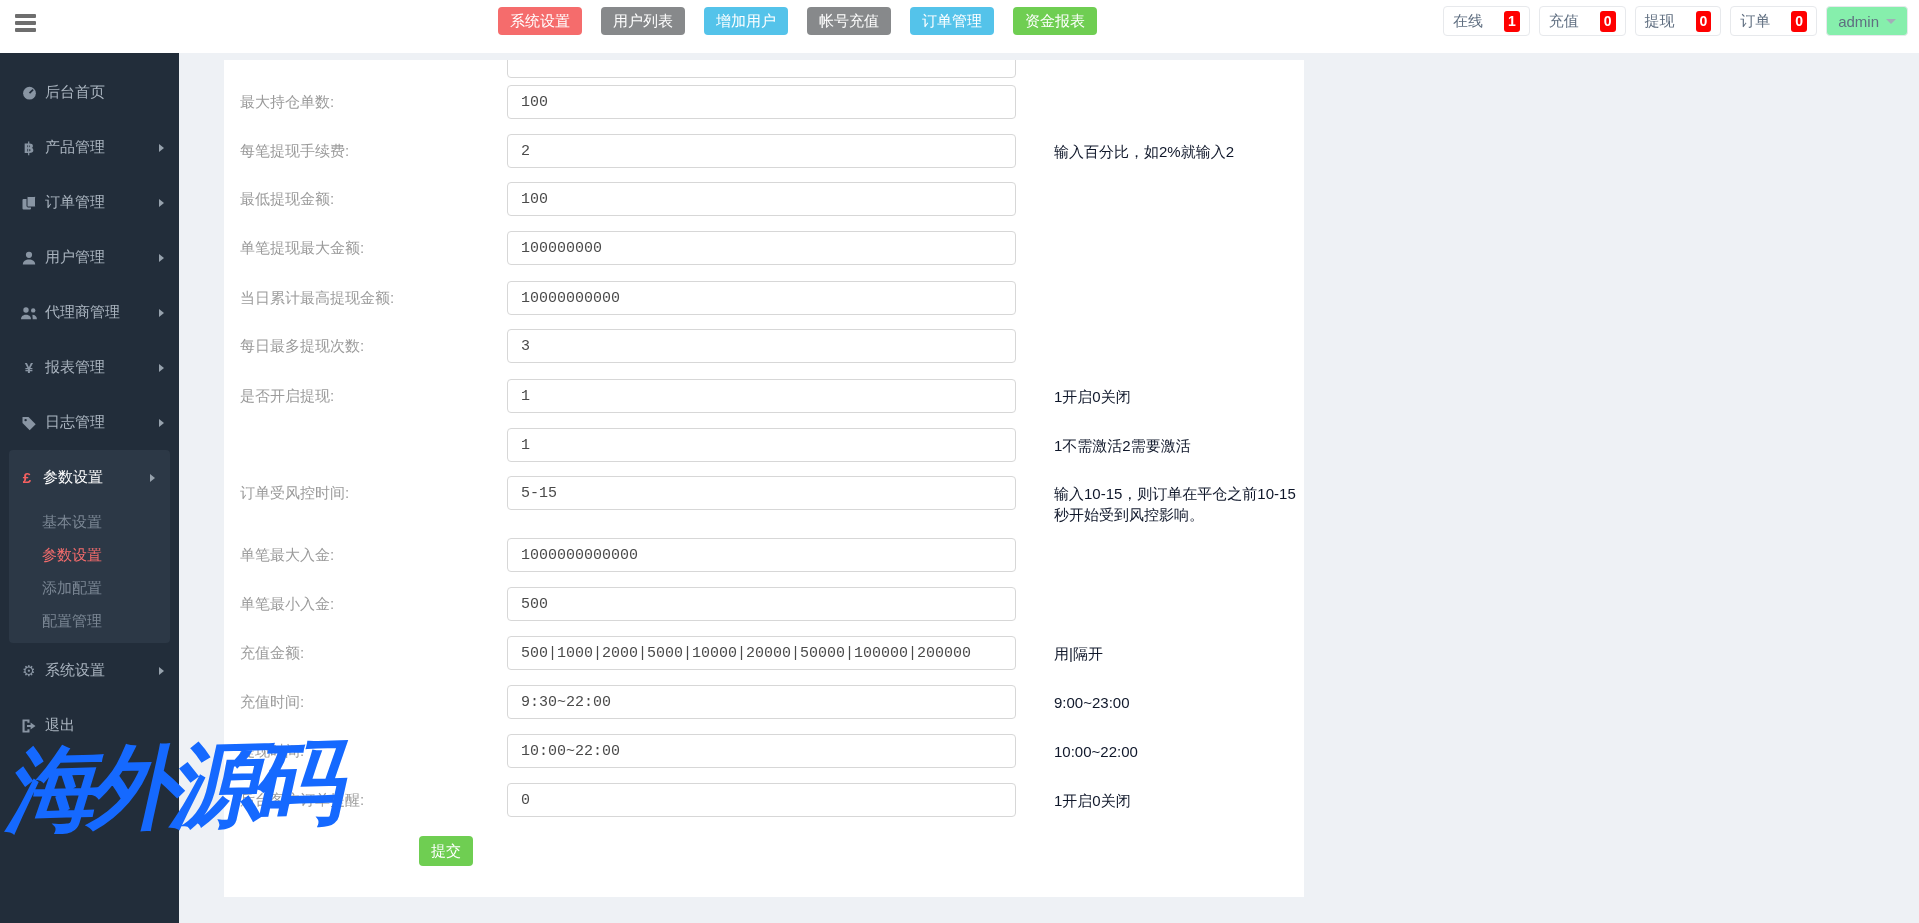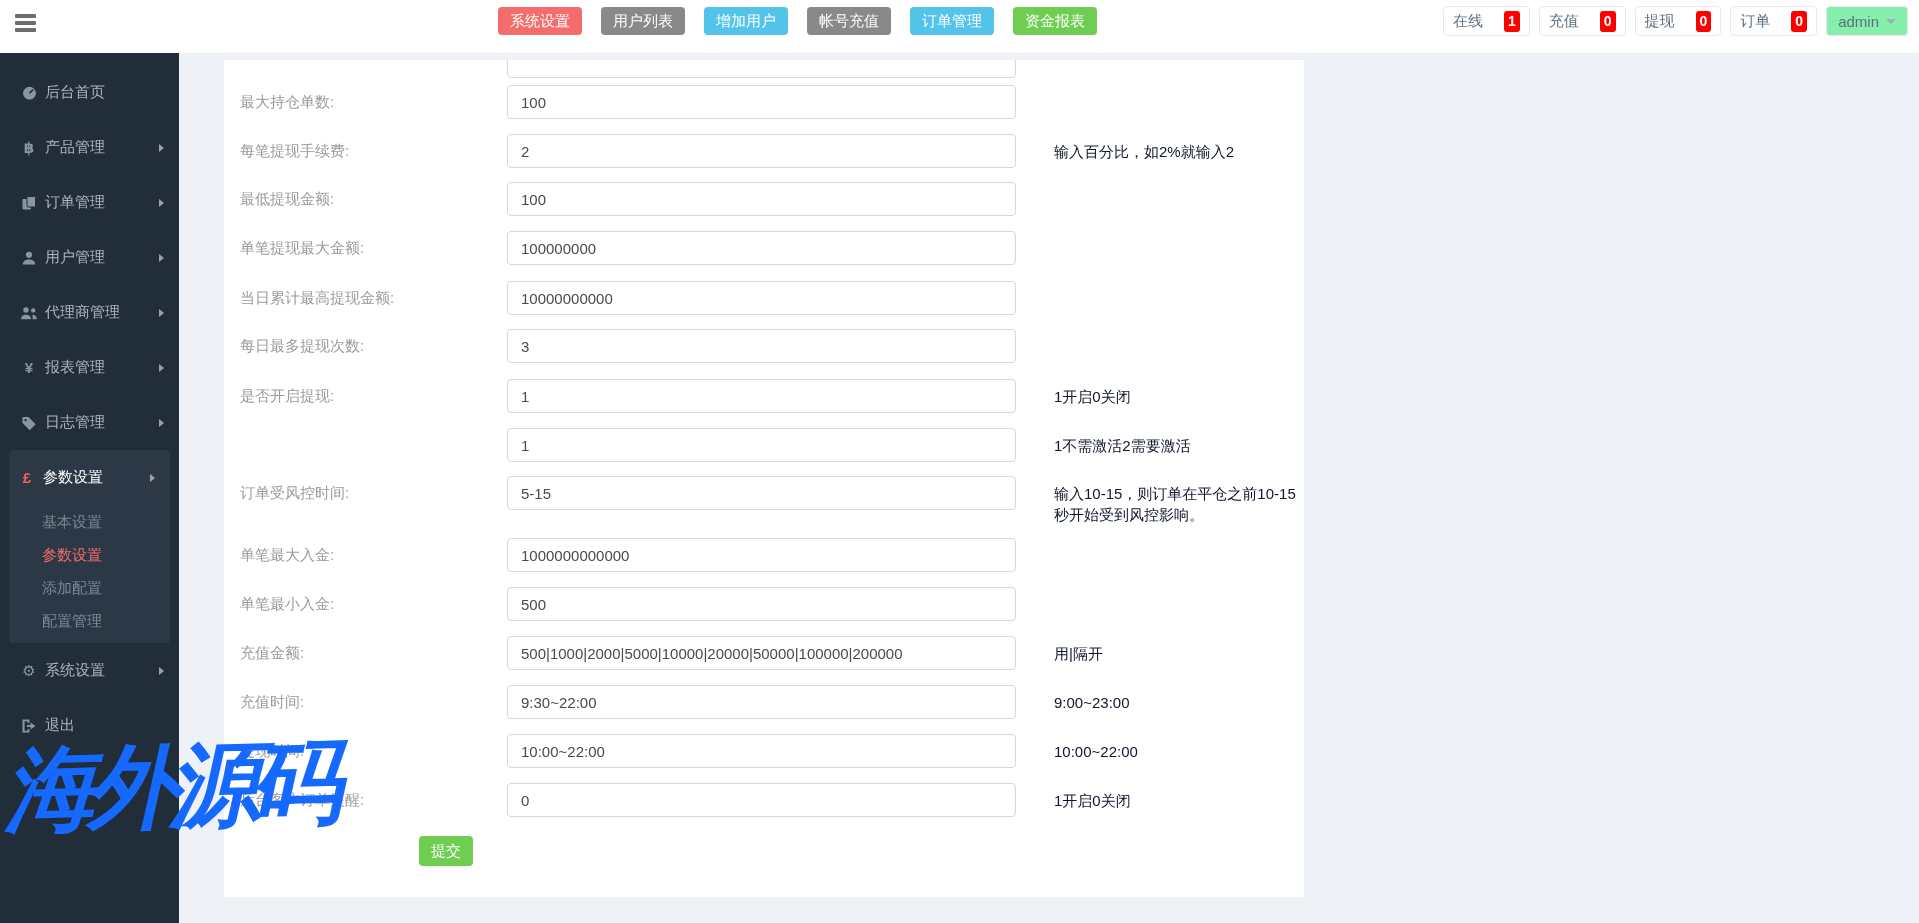--- a/index.html
+++ b/index.html
@@ -37,21 +37,21 @@
   .nav-group .nav-item { padding-left:9px; }
   .nav-group .nav-label { color:#ffffff; }
   .nav-group .nav-icon { color:#f56060; }
   .sub-item { height:33px; line-height:33px; padding-left:33px; font-size:15px; color:#7b8794; cursor:pointer; }
   .sub-item.active { color:#f56c6c; }
   
   .card { position:absolute; left:224px; top:60px; width:1080px; height:837px; background:#ffffff; overflow:hidden; z-index:1;padding-left:32px; }
   .form-row { position:absolute; left:0; width:1080px; height:34px; }
   .f-label { position:absolute; left:16px; top:0; width:260px; line-height:34px; font-size:15px; color:#9b9b9b; }
   .f-input { position:absolute; left:283px; top:0; width:509px; height:34px; border:1px solid #d7d7d7; border-radius:4px;
-             padding:0 13px; font-size:15px; color:#4a4a4a; font-family:Liberation Sans, sans-serif; background:#fff; outline:none; }
+             padding:0 13px; font-size:15px; color:#4a4a4a; font-family:Liberation Mono, monospace; background:#fff; outline:none; }
   .f-hint { position:absolute; left:822px; top:7px; width:246px; font-size:15px; color:#0f172a; line-height:21px;margin-left:8px; }
   .submit-btn { position:absolute; left:195px; top:776px; width:54px; height:30px; background:#6fce52; color:#fff;
                 border:none; border-radius:4px; font-size:15px; cursor:pointer; }
   
   .watermark { position:absolute; left:4px; top:736px; z-index:50; font-family:"DejaVu Serif","Liberation Serif",serif;
                font-style:italic; font-weight:bold; font-size:92px; line-height:1.1; color:#1569ff;
                letter-spacing:-10px; transform:rotate(-1.5deg); pointer-events:none; white-space:nowrap; }
 </style>
 </head>
 <body>

